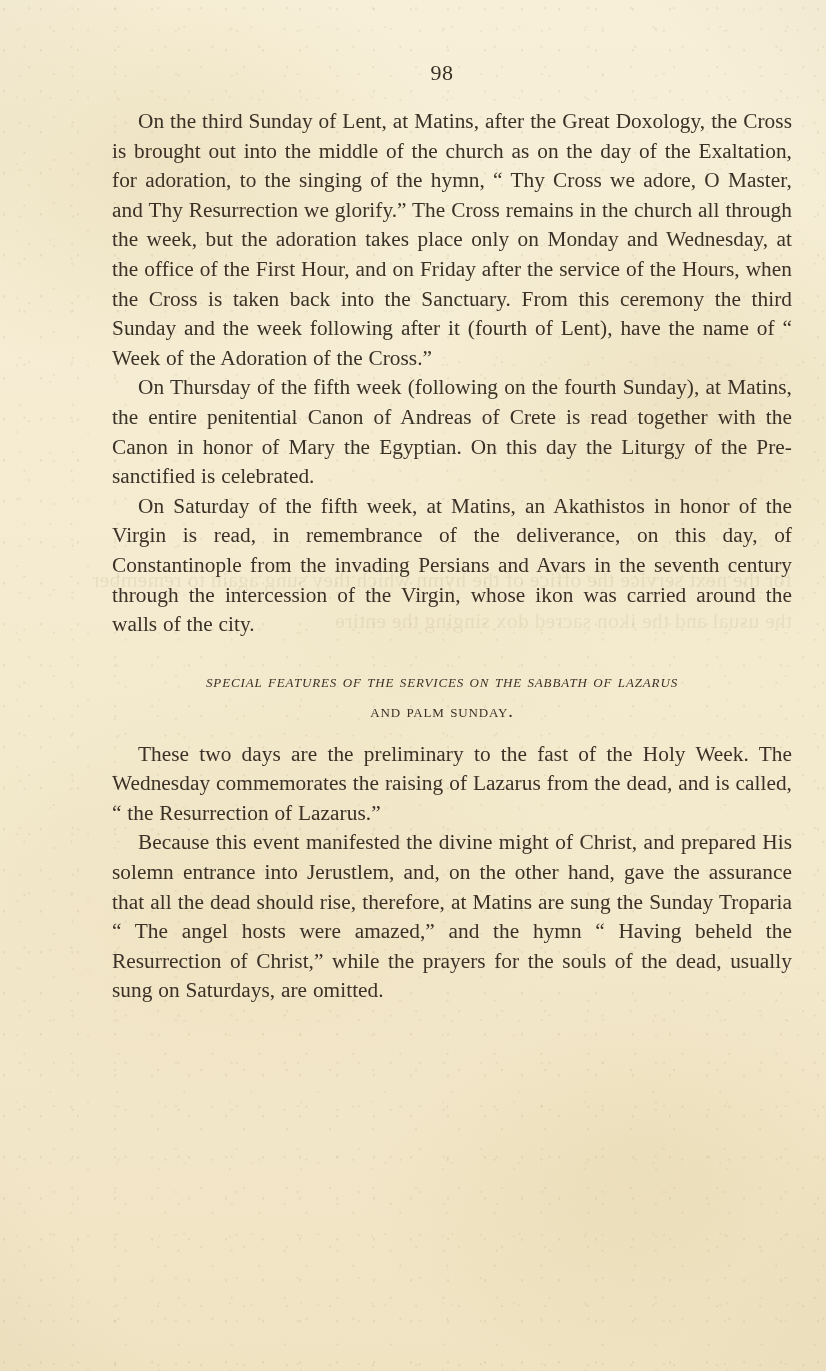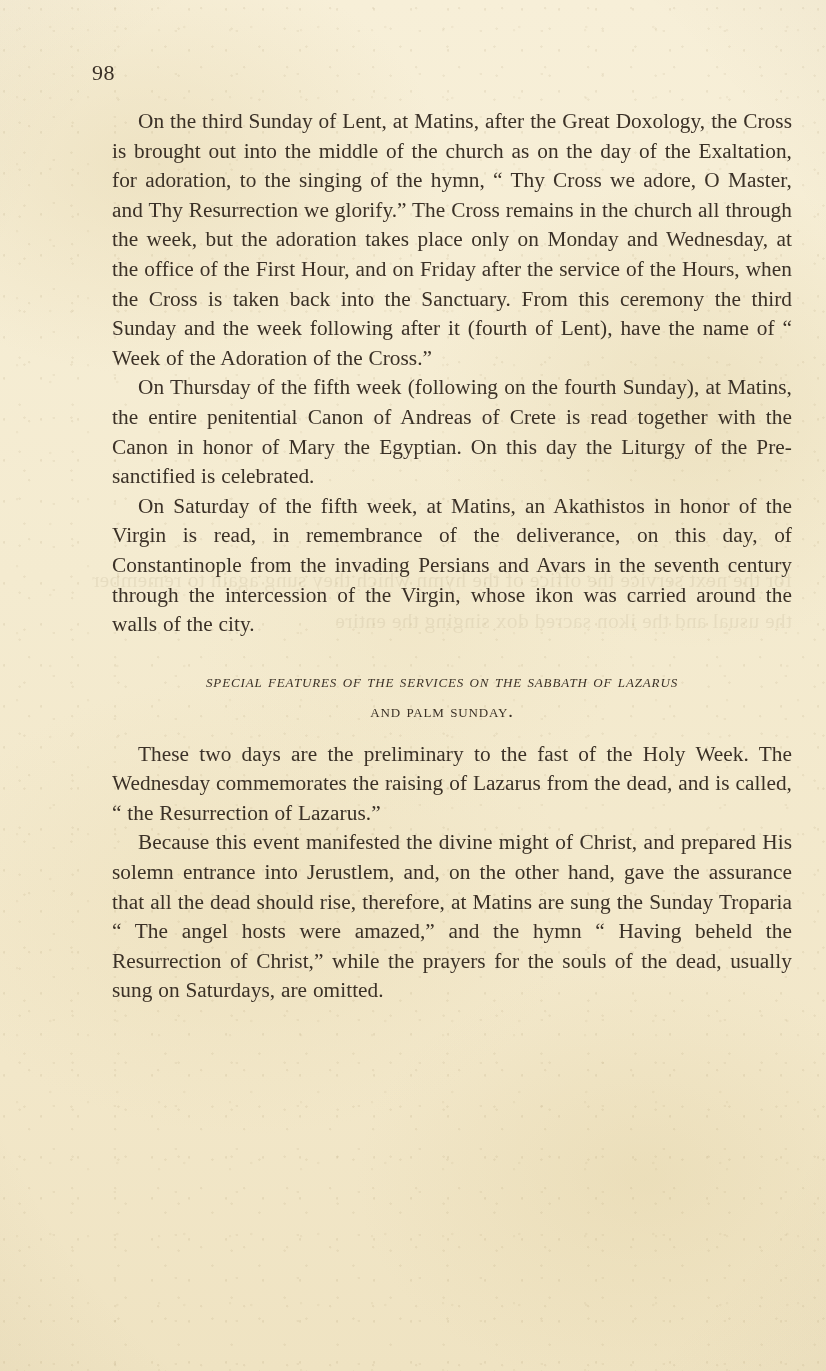--- a/index.html
+++ b/index.html
@@ -73,20 +73,21 @@
     top: 0;
     width: 700px;
     height: 100%;
   }
 
   .folio {
     position: absolute;
     top: 60px;
     left: 0;
     width: 700px;
+    text-align: center;
     font-size: 22px;
     letter-spacing: .5px;
     color: #3a3026;
   }
 
   .body {
     position: absolute;
     top: 107px;
     left: 0;
     width: 700px;

